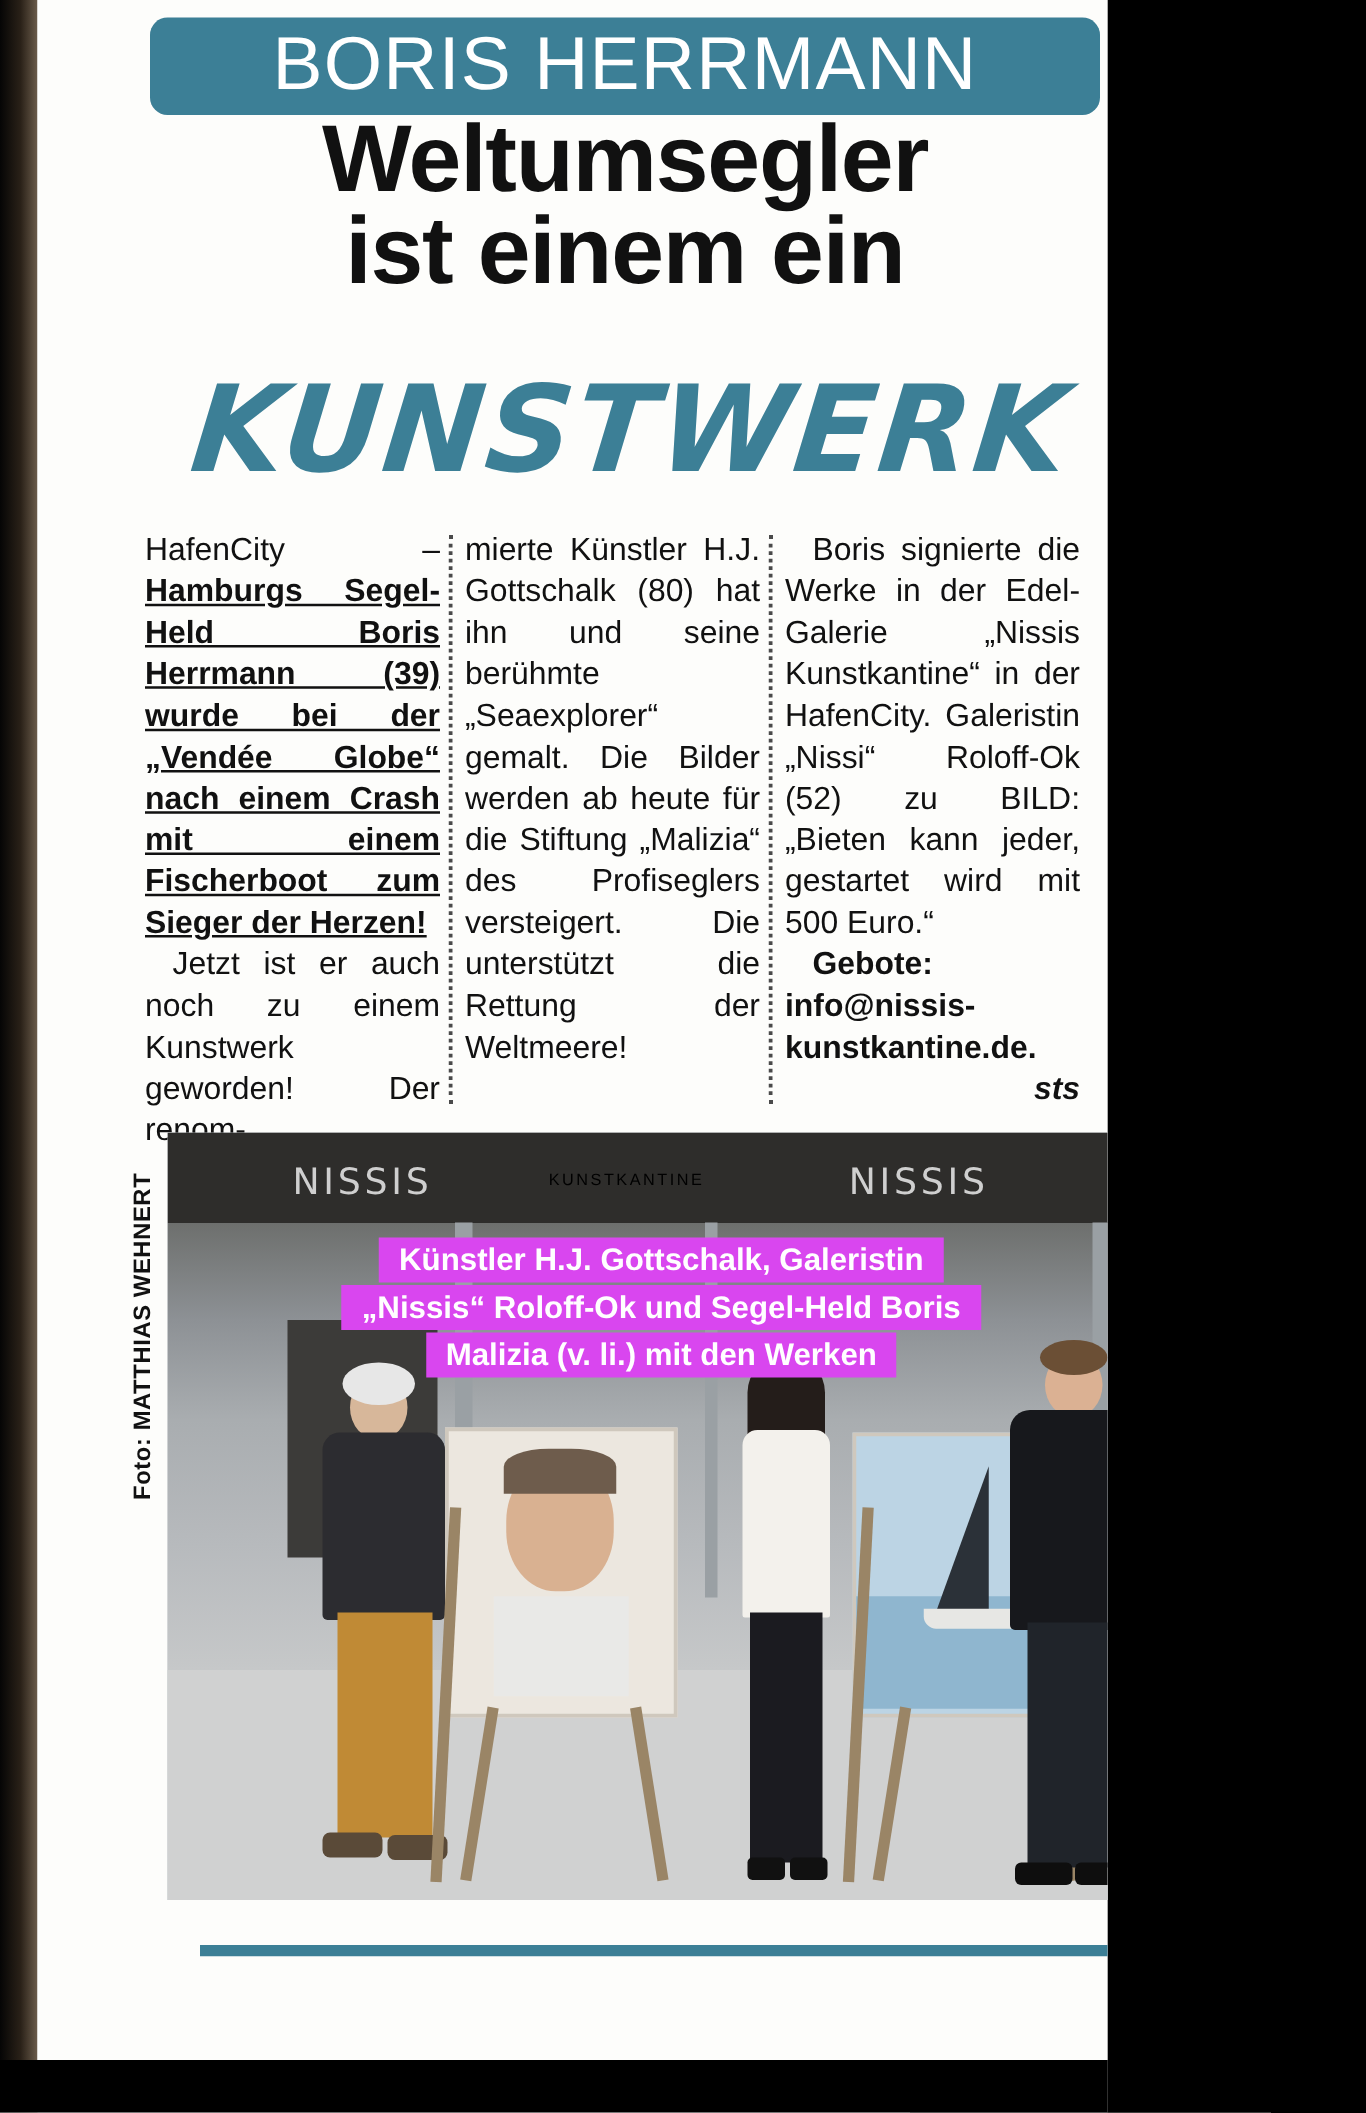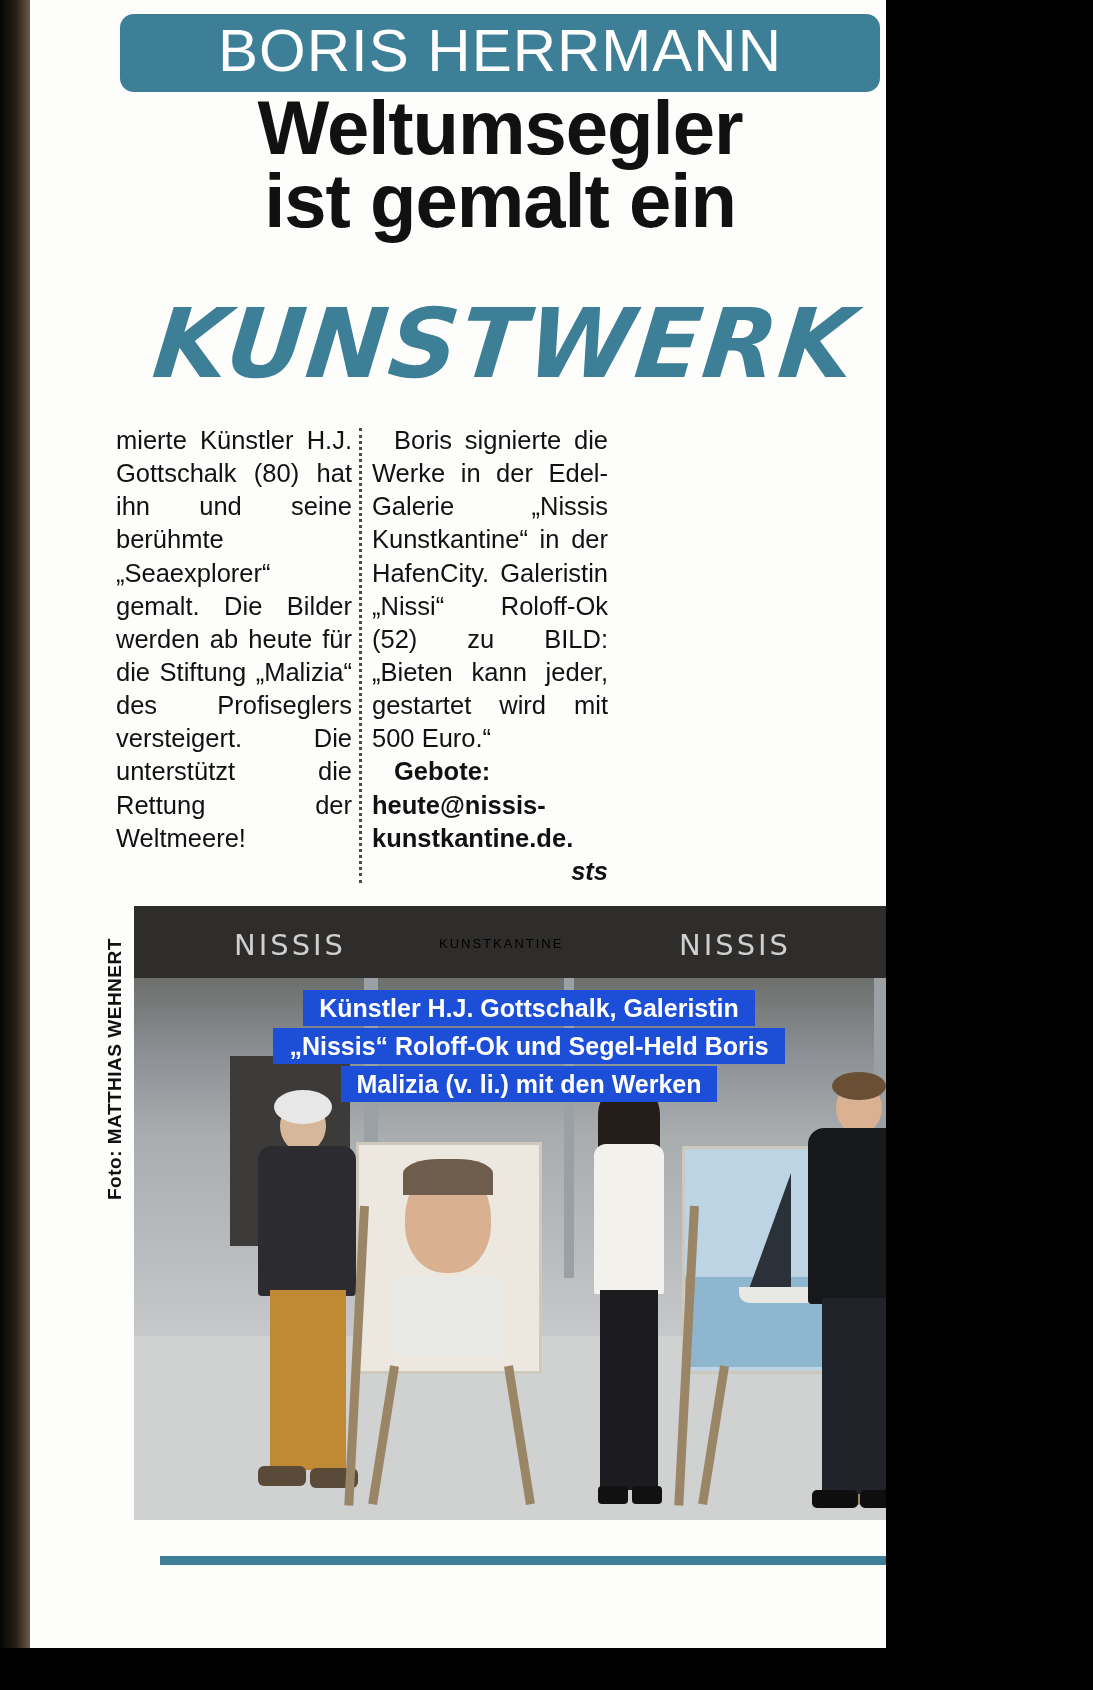--- a/index.html
+++ b/index.html
@@ -174,21 +174,21 @@
     position: absolute;
     background: rgba(255,255,255,0.18);
   }
   .caption-box {
     position: absolute;
     left: 130px; top: 84px;
     width: 530px;
   }
   .caption-line {
     display: block;
-    background: #1d4ed8;
+    background: #d946ef;
     color: #ffffff;
     font-weight: bold;
     font-size: 25px;
     line-height: 1.28;
     padding: 2px 16px;
     margin: 0 auto 2px auto;
     width: fit-content;
     text-align: center;
   }
   
@@ -243,35 +243,39 @@
   <div class="edge-bottom"></div>
 
   <div class="sheet">
 
     <div class="kicker-wrap">
       <div class="kicker">BORIS HERRMANN</div>
     </div>
 
     <div class="headline">
       <span>Weltumsegler</span>
-      <span class="headline-l2">ist gemalt ein</span>
+      <span class="headline-l2">ist einem ein</span>
     </div>
 
     <div class="headline-script">KUNSTWERK</div>
 
     <div class="columns">
 
+      <div class="col divider">
+        <p><span>HafenCity – </span><span class="bold-ul">Hamburgs Segel-Held Boris Herrmann (39) wurde bei der „Vendée Globe“ nach einem Crash mit einem Fischerboot zum Sieger der Herzen!</span></p>
+        <p class="indent">Jetzt ist er auch noch zu einem Kunstwerk geworden! Der renom-</p>
+      </div>
 
       <div class="col divider">
         <p><span>mierte Künstler H.J. Gottschalk (80) hat ihn und seine berühmte „Seaexplorer“ gemalt. </span><span class="ul">Die Bilder werden ab heute für die Stiftung „Malizia“ des Profiseglers versteigert. Die unterstützt die Rettung der Weltmeere!</span></p>
       </div>
 
       <div class="col">
         <p class="indent">Boris signierte die Werke in der Edel-Galerie „Nissis Kunstkantine“ in der HafenCity. Galeristin „Nissi“ Roloff-Ok (52) zu BILD:  „Bieten kann jeder, gestartet wird mit 500 Euro.“</p>
-        <p class="indent b"><span>Gebote: heute@nissis-kunstkantine.de.</span><span class="sign">sts</span></p>
+        <p class="indent b"><span>Gebote: info@nissis-kunstkantine.de.</span><span class="sign">sts</span></p>
       </div>
 
     </div>
 
     <div class="photo">
       <div class="photo-bg"></div>
 
       <div class="shop-sign s1">NISSIS</div>
       <div class="shop-sign-small">KUNSTKANTINE</div>
       <div class="shop-sign s2">NISSIS</div>

